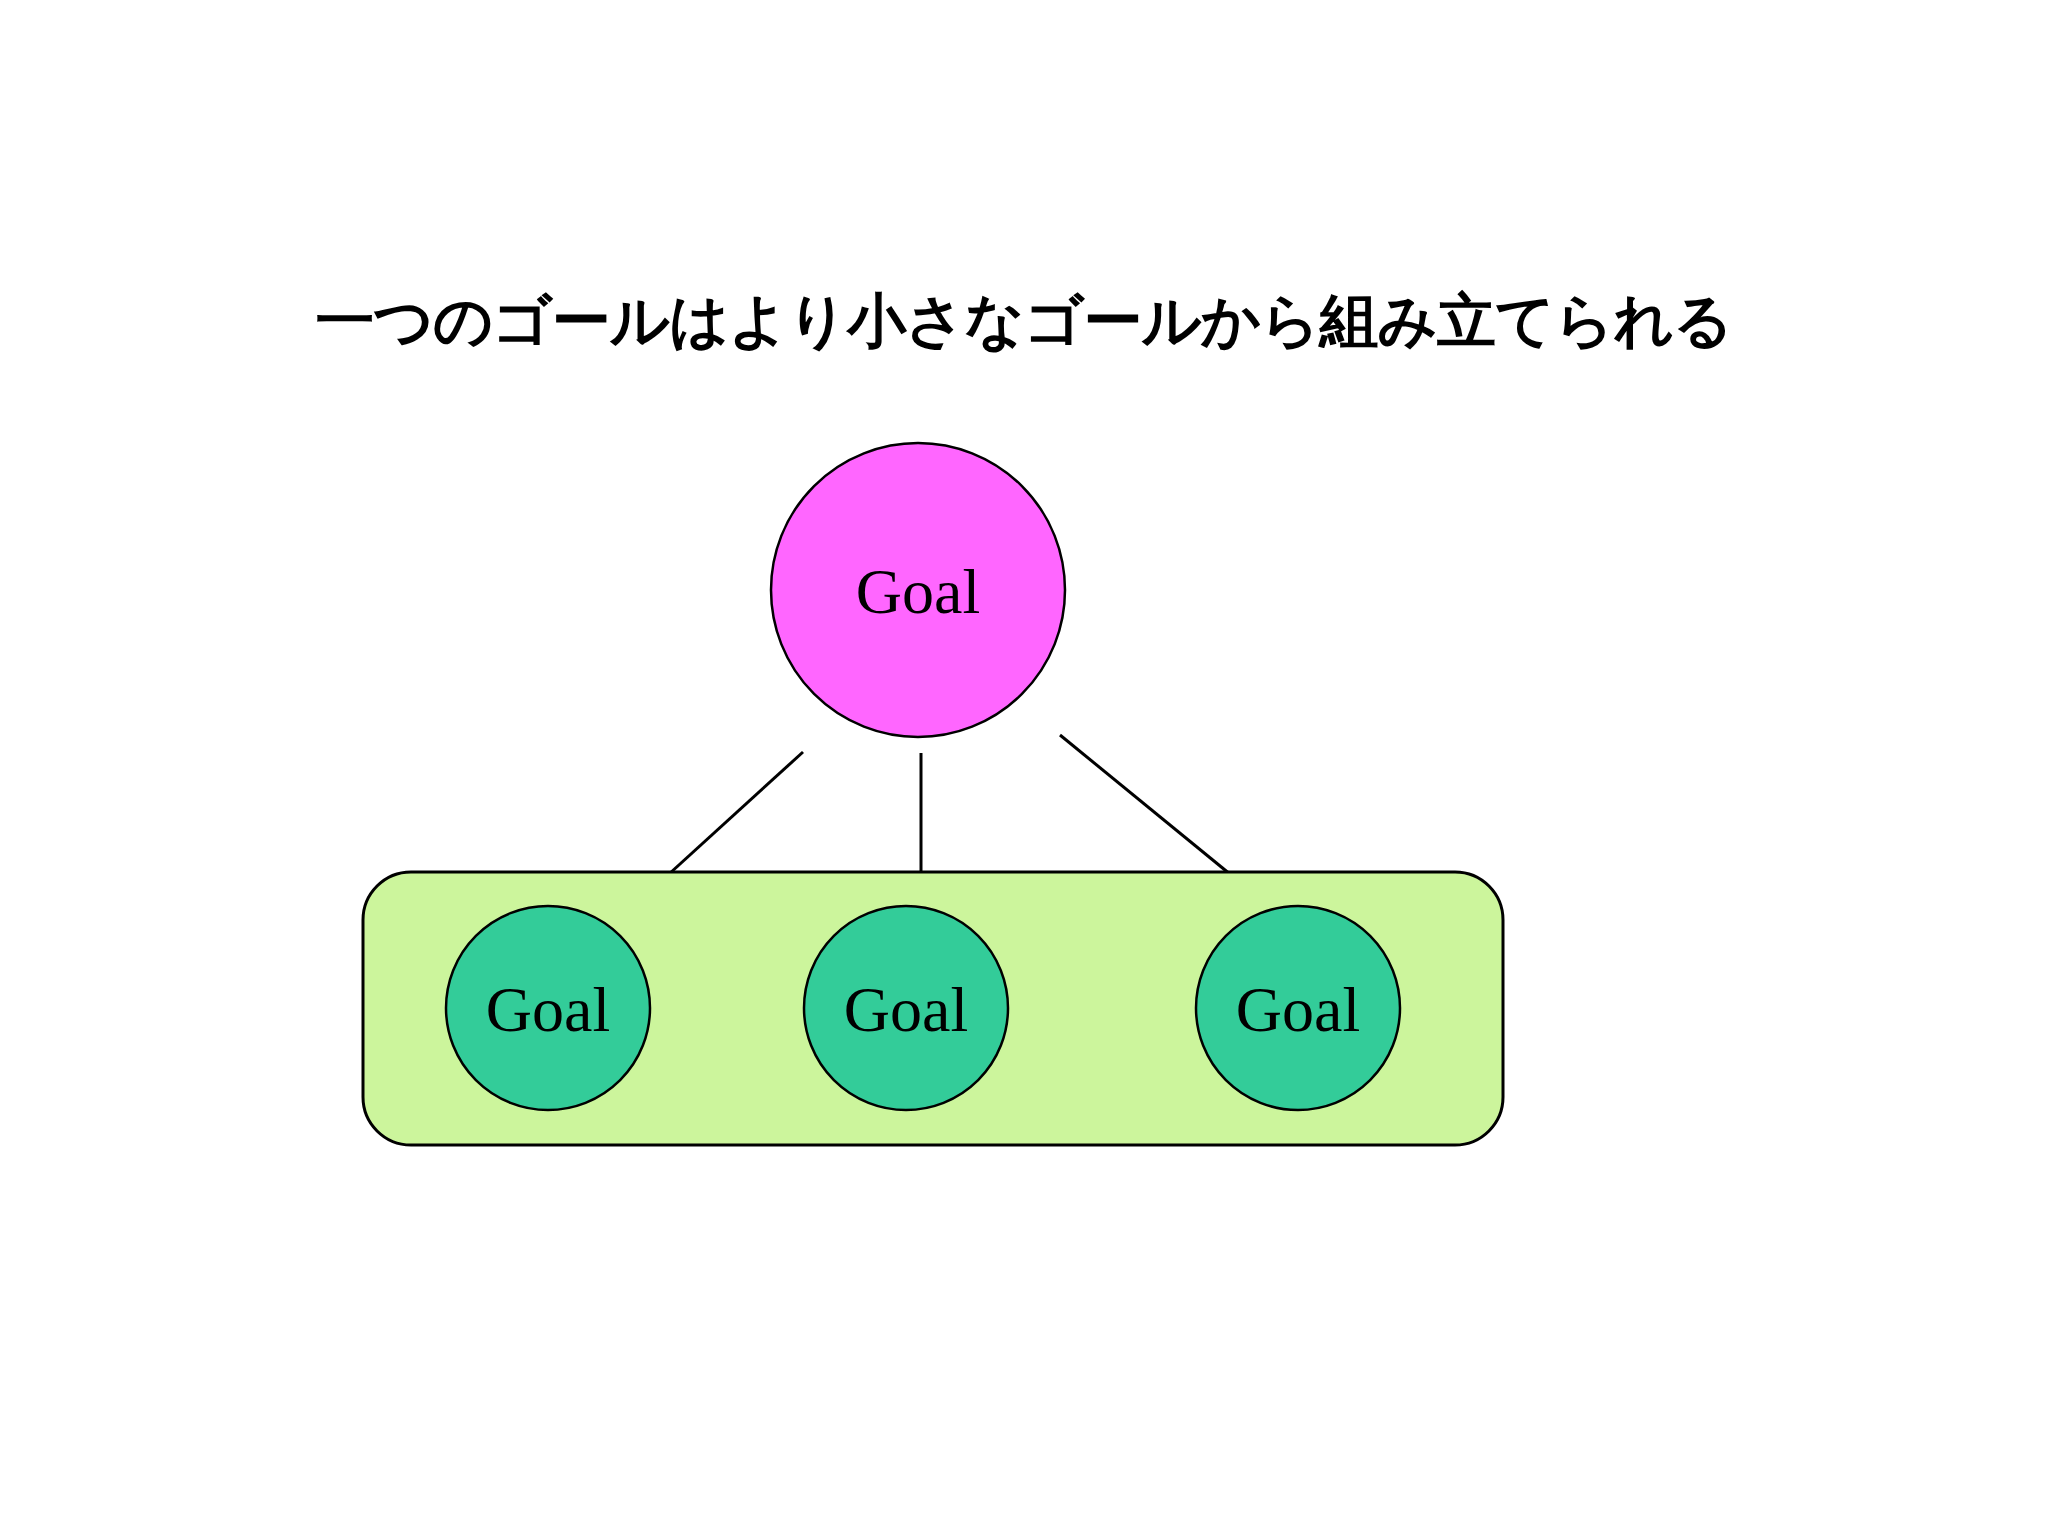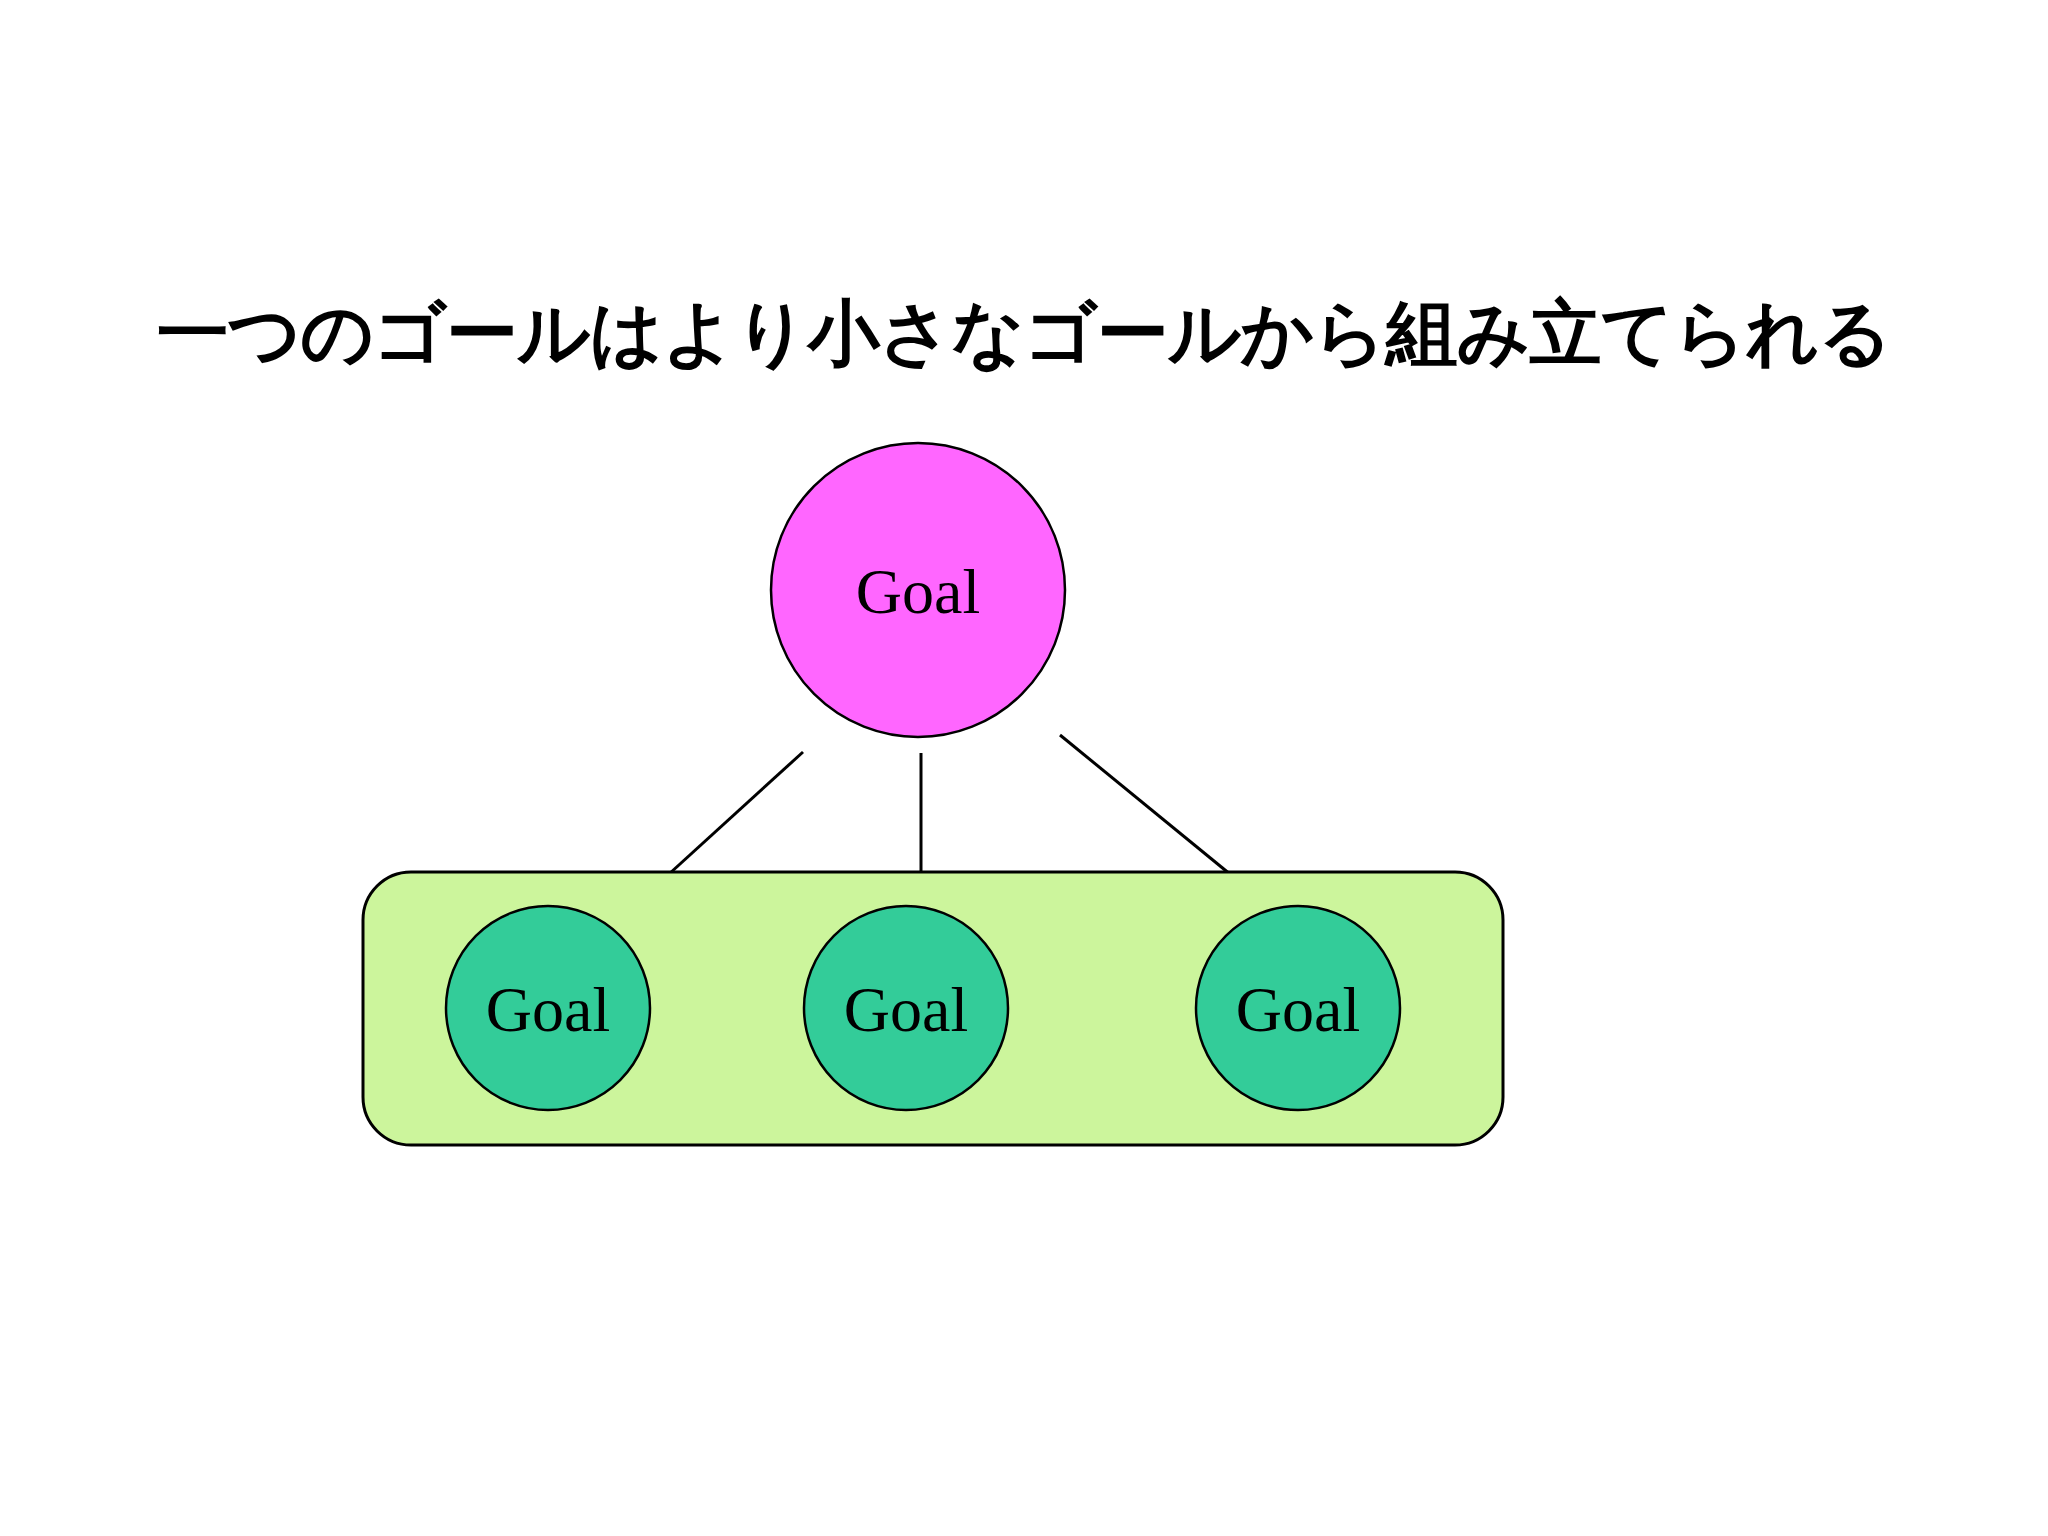--- a/index.html
+++ b/index.html
@@ -14,22 +14,22 @@
     background: #ffffff;
     overflow: hidden;
     font-family: "Liberation Sans", sans-serif;
   }
   .slide-title {
     position: absolute;
     top: 292px;
     left: 0;
     width: 100%;
     text-align: center;
-    font-family: Liberation Sans, sans-serif;
-    font-size: 72px;
+    font-family: Liberation Mono, monospace;
+    font-size: 59px;
     font-weight: 600;
     color: #000000;
     white-space: nowrap;
     line-height: 1.15;
     letter-spacing: -1px;
   }
   svg.diagram {
     position: absolute;
     top: 0;
     left: 0;

